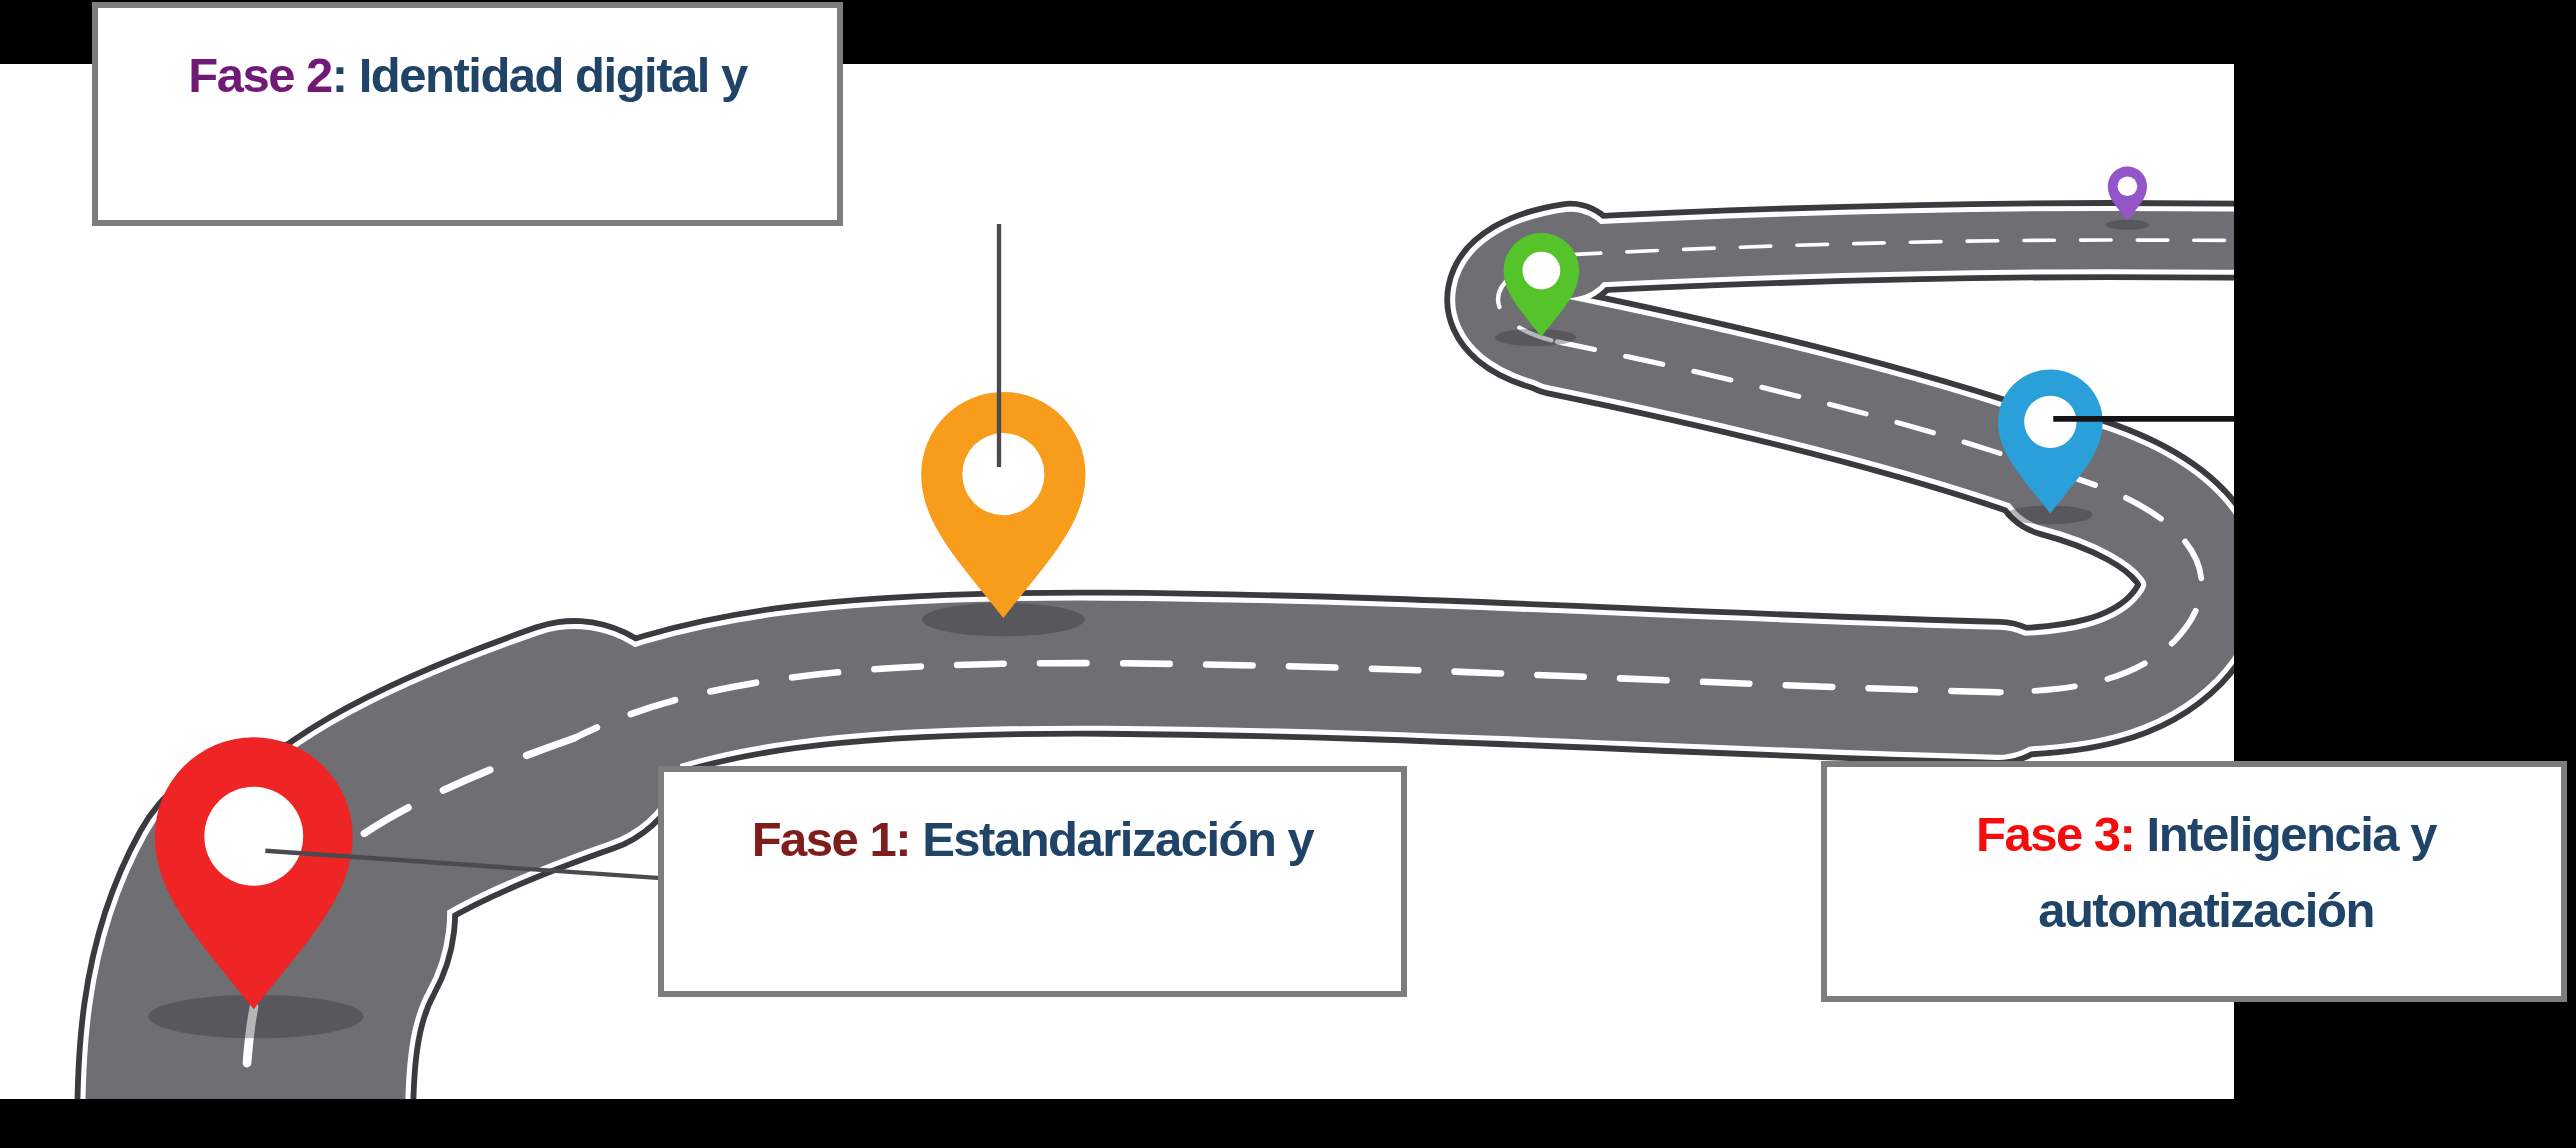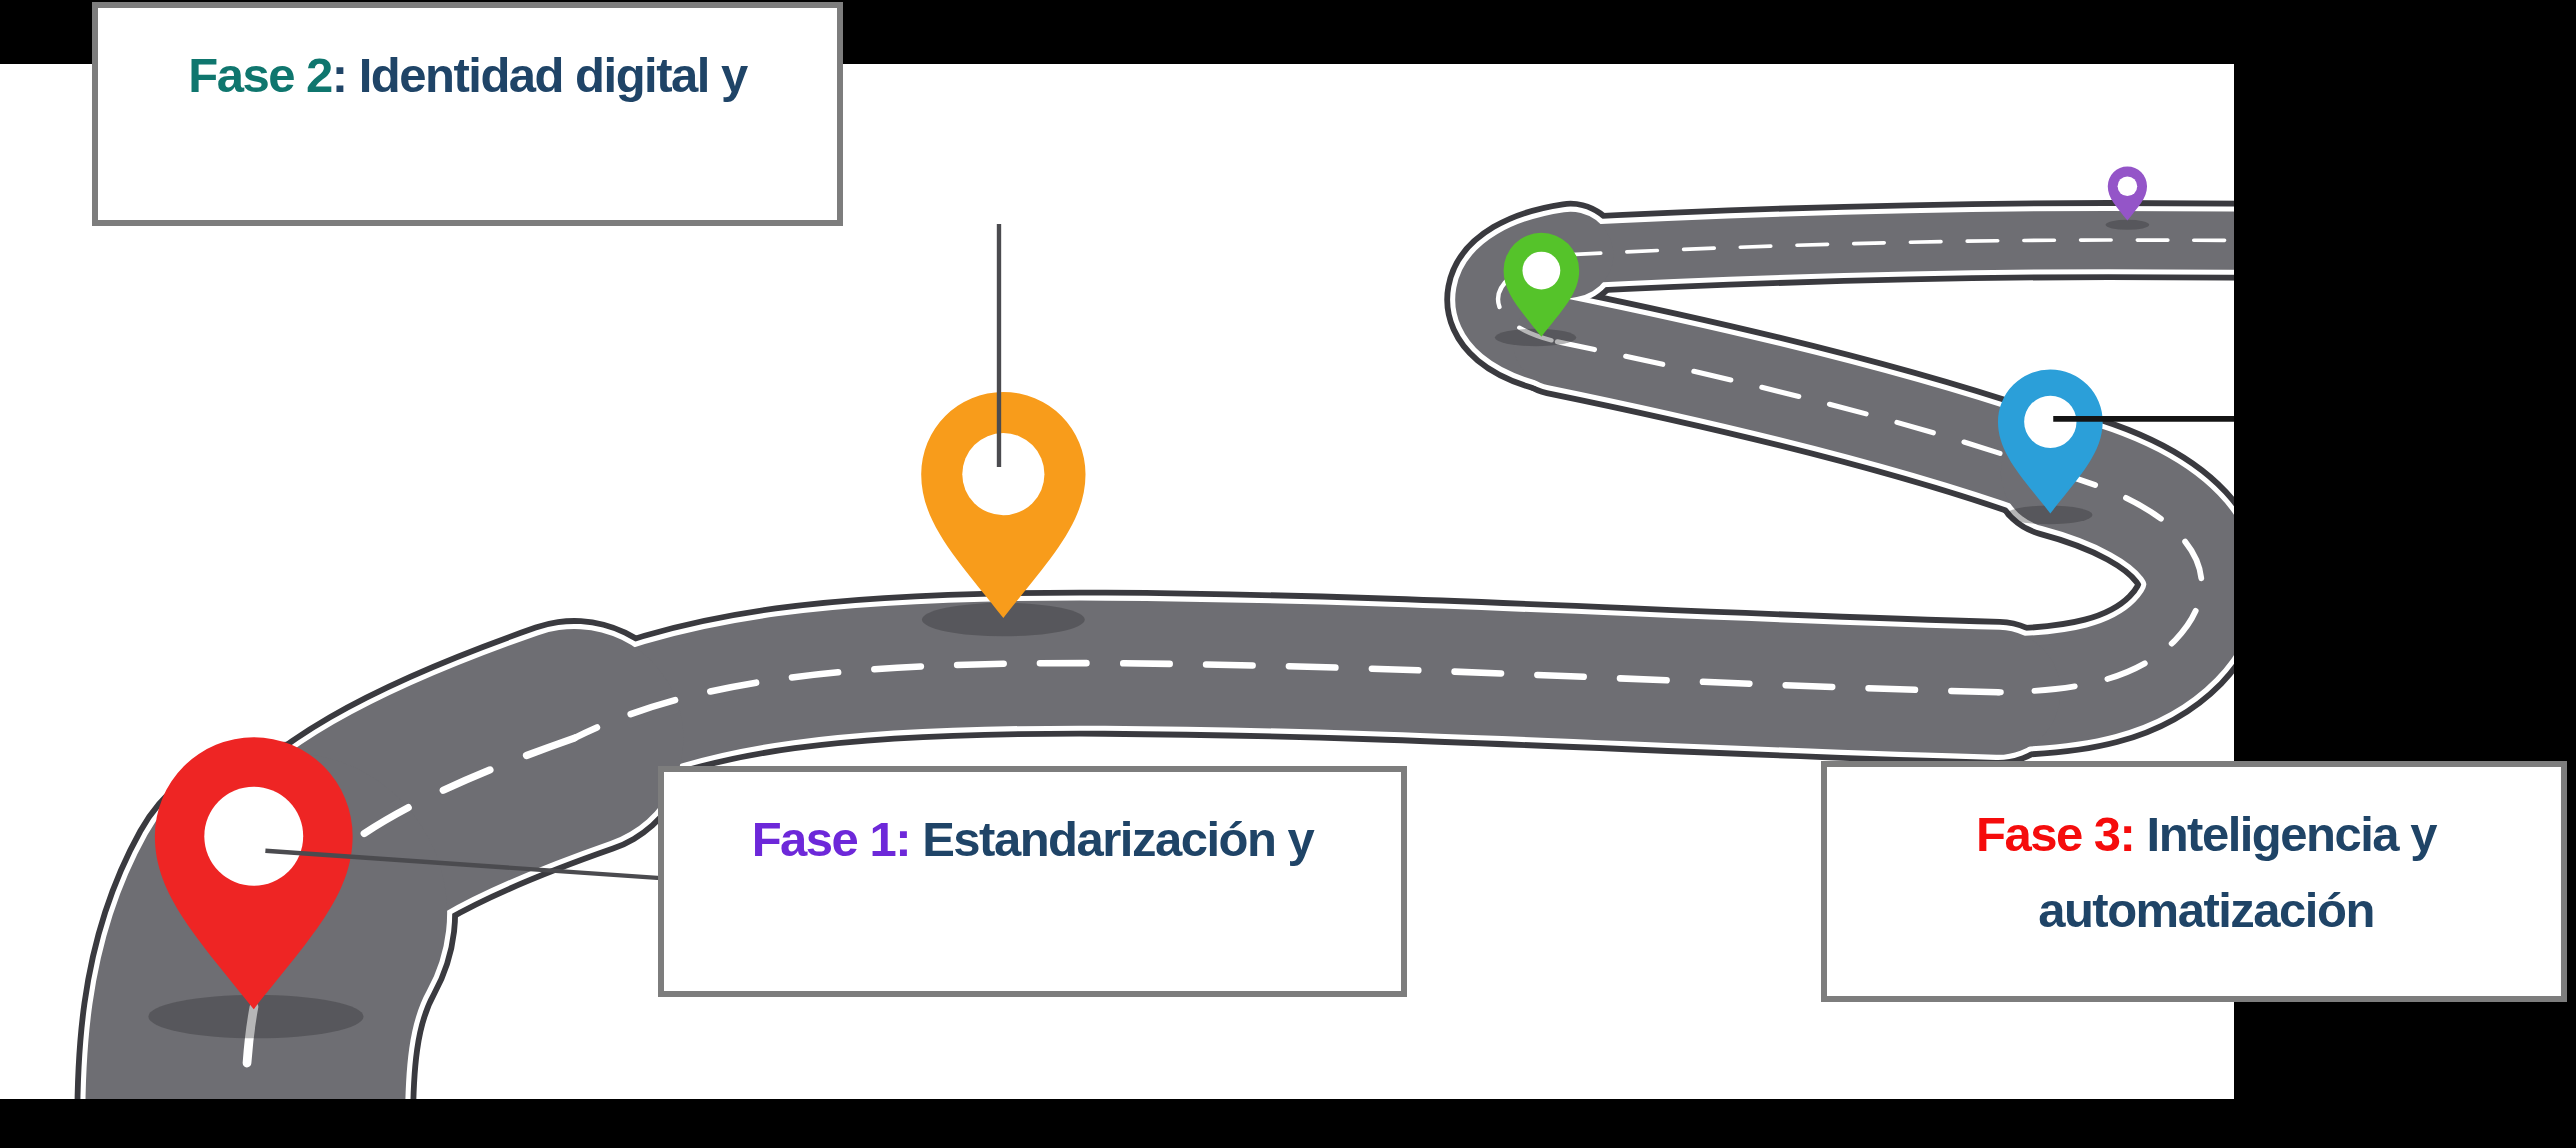--- a/index.html
+++ b/index.html
@@ -79,25 +79,25 @@
       <line x1="365" y1="1170" x2="914" y2="1208" stroke="#4b4b4f" stroke-width="6"></line>
       <line x1="1374" y1="308" x2="1374" y2="642" stroke="#4b4b4f" stroke-width="6"></line>
       <line x1="2824" y1="576" x2="3100" y2="576" stroke="#141414" stroke-width="8"></line>
     </svg>
 
   <div id="frame-top" class="frame"></div>
   <div id="frame-right" class="frame"></div>
   <div id="frame-bottom" class="frame"></div>
 
   <div id="box-fase-2" class="phase-box" style="border-color: rgb(125, 125, 125); color: rgb(31, 68, 103);">
-    <div class="box-line"><span class="red-part" style="color: #0f766e;">Fase 2</span><span>: Identidad digital y</span></div>
+    <div class="box-line"><span class="red-part" style="color: #701a75;">Fase 2</span><span>: Identidad digital y</span></div>
   </div>
 
   <div id="box-fase-1" class="phase-box" style="border-color: rgb(125, 125, 125); color: rgb(31, 68, 103);">
-    <div class="box-line"><span class="red-part" style="color: #6d28d9;">Fase 1:</span><span> Estandarización y</span></div>
+    <div class="box-line"><span class="red-part" style="color: #7f1d1d;">Fase 1:</span><span> Estandarización y</span></div>
   </div>
 
   <div id="box-fase-3" class="phase-box" style="border-color: rgb(125, 125, 125); color: rgb(31, 68, 103);">
     <div class="box-line"><span class="red-part" style="color: rgb(245, 12, 12);">Fase 3:</span><span> Inteligencia y</span></div>
     <div class="box-line">automatización</div>
   </div>
 
 </div>
 
 

